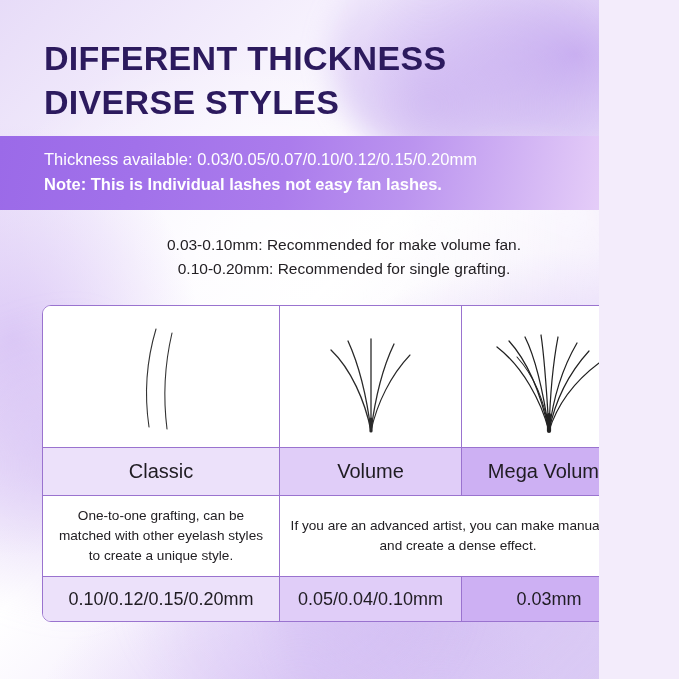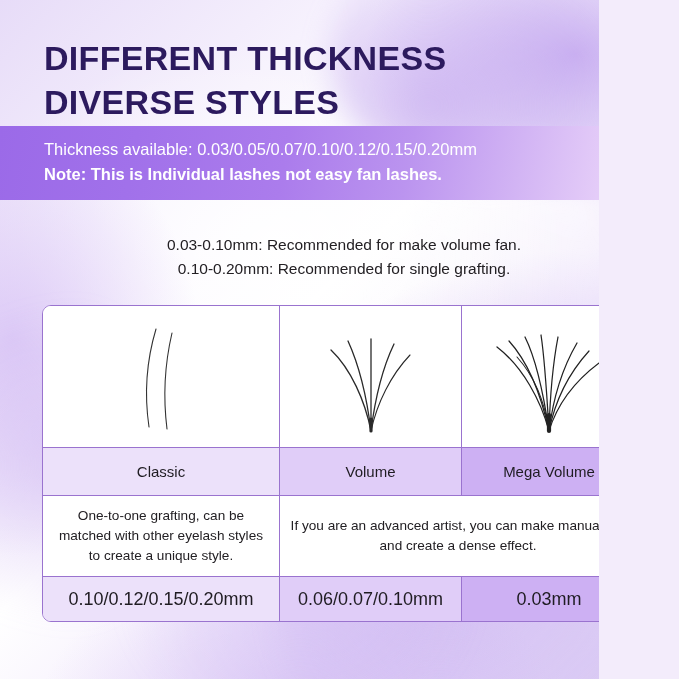--- a/index.html
+++ b/index.html
@@ -76,21 +76,21 @@
     font-weight: bold;
     letter-spacing: 0.3px;
     line-height: 44px;
     white-space: nowrap;
   }
 
   
   #banner {
     position: absolute;
     left: 0;
-    top: 126px;
+    top: 136px;
     width: 679px;
     height: 74px;
     background: linear-gradient(100deg,
         #9b6ae8 0%,
         #a171ea 20%,
         #ab7cec 42%,
         #bb94ef 60%,
         #d2b4f4 76%,
         #e4ccf8 88%,
         #eedcfb 100%);
@@ -157,21 +157,21 @@
     background: #ffffff;
   }
   .col-1 { width: 237px; flex: 0 0 237px; }
   .col-2 { width: 182px; flex: 0 0 182px; }
   .col-3 { width: 174px; flex: 0 0 174px; }
   .col-23 { width: 356px; flex: 0 0 356px; }
 
   .row-label { border-bottom: 1px solid #9a73cf; }
   .row-label .tcell {
     height: 47px;
-    font-size: 15px;
+    font-size: 20px;
     color: #1f1c22;
   }
   .lab-1 { background: #ece1fa; }
   .lab-2 { background: #e0cdf8; }
   .lab-3 { background: #cdb0f3; }
 
   .row-desc { border-bottom: 1px solid #9a73cf; }
   .row-desc .tcell {
     min-height: 80px;
     background: #ffffff;
@@ -274,18 +274,18 @@
       <div class="tcell col-3 lab-3">Mega Volume</div>
     </div>
 
     <div class="trow row-desc">
       <div class="tcell col-1">One-to-one grafting, can be matched with other eyelash styles to create a unique style.</div>
       <div class="tcell col-23">If you are an advanced artist, you can make manual fan and create a dense effect.</div>
     </div>
 
     <div class="trow row-thick">
       <div class="tcell col-1 th-1">0.10/0.12/0.15/0.20mm</div>
-      <div class="tcell col-2 th-2">0.06/0.07/0.10mm</div>
+      <div class="tcell col-2 th-2">0.05/0.04/0.10mm</div>
       <div class="tcell col-3 th-3">0.03mm</div>
     </div>
 
   </div>
 </div>
 
 </body></html>

